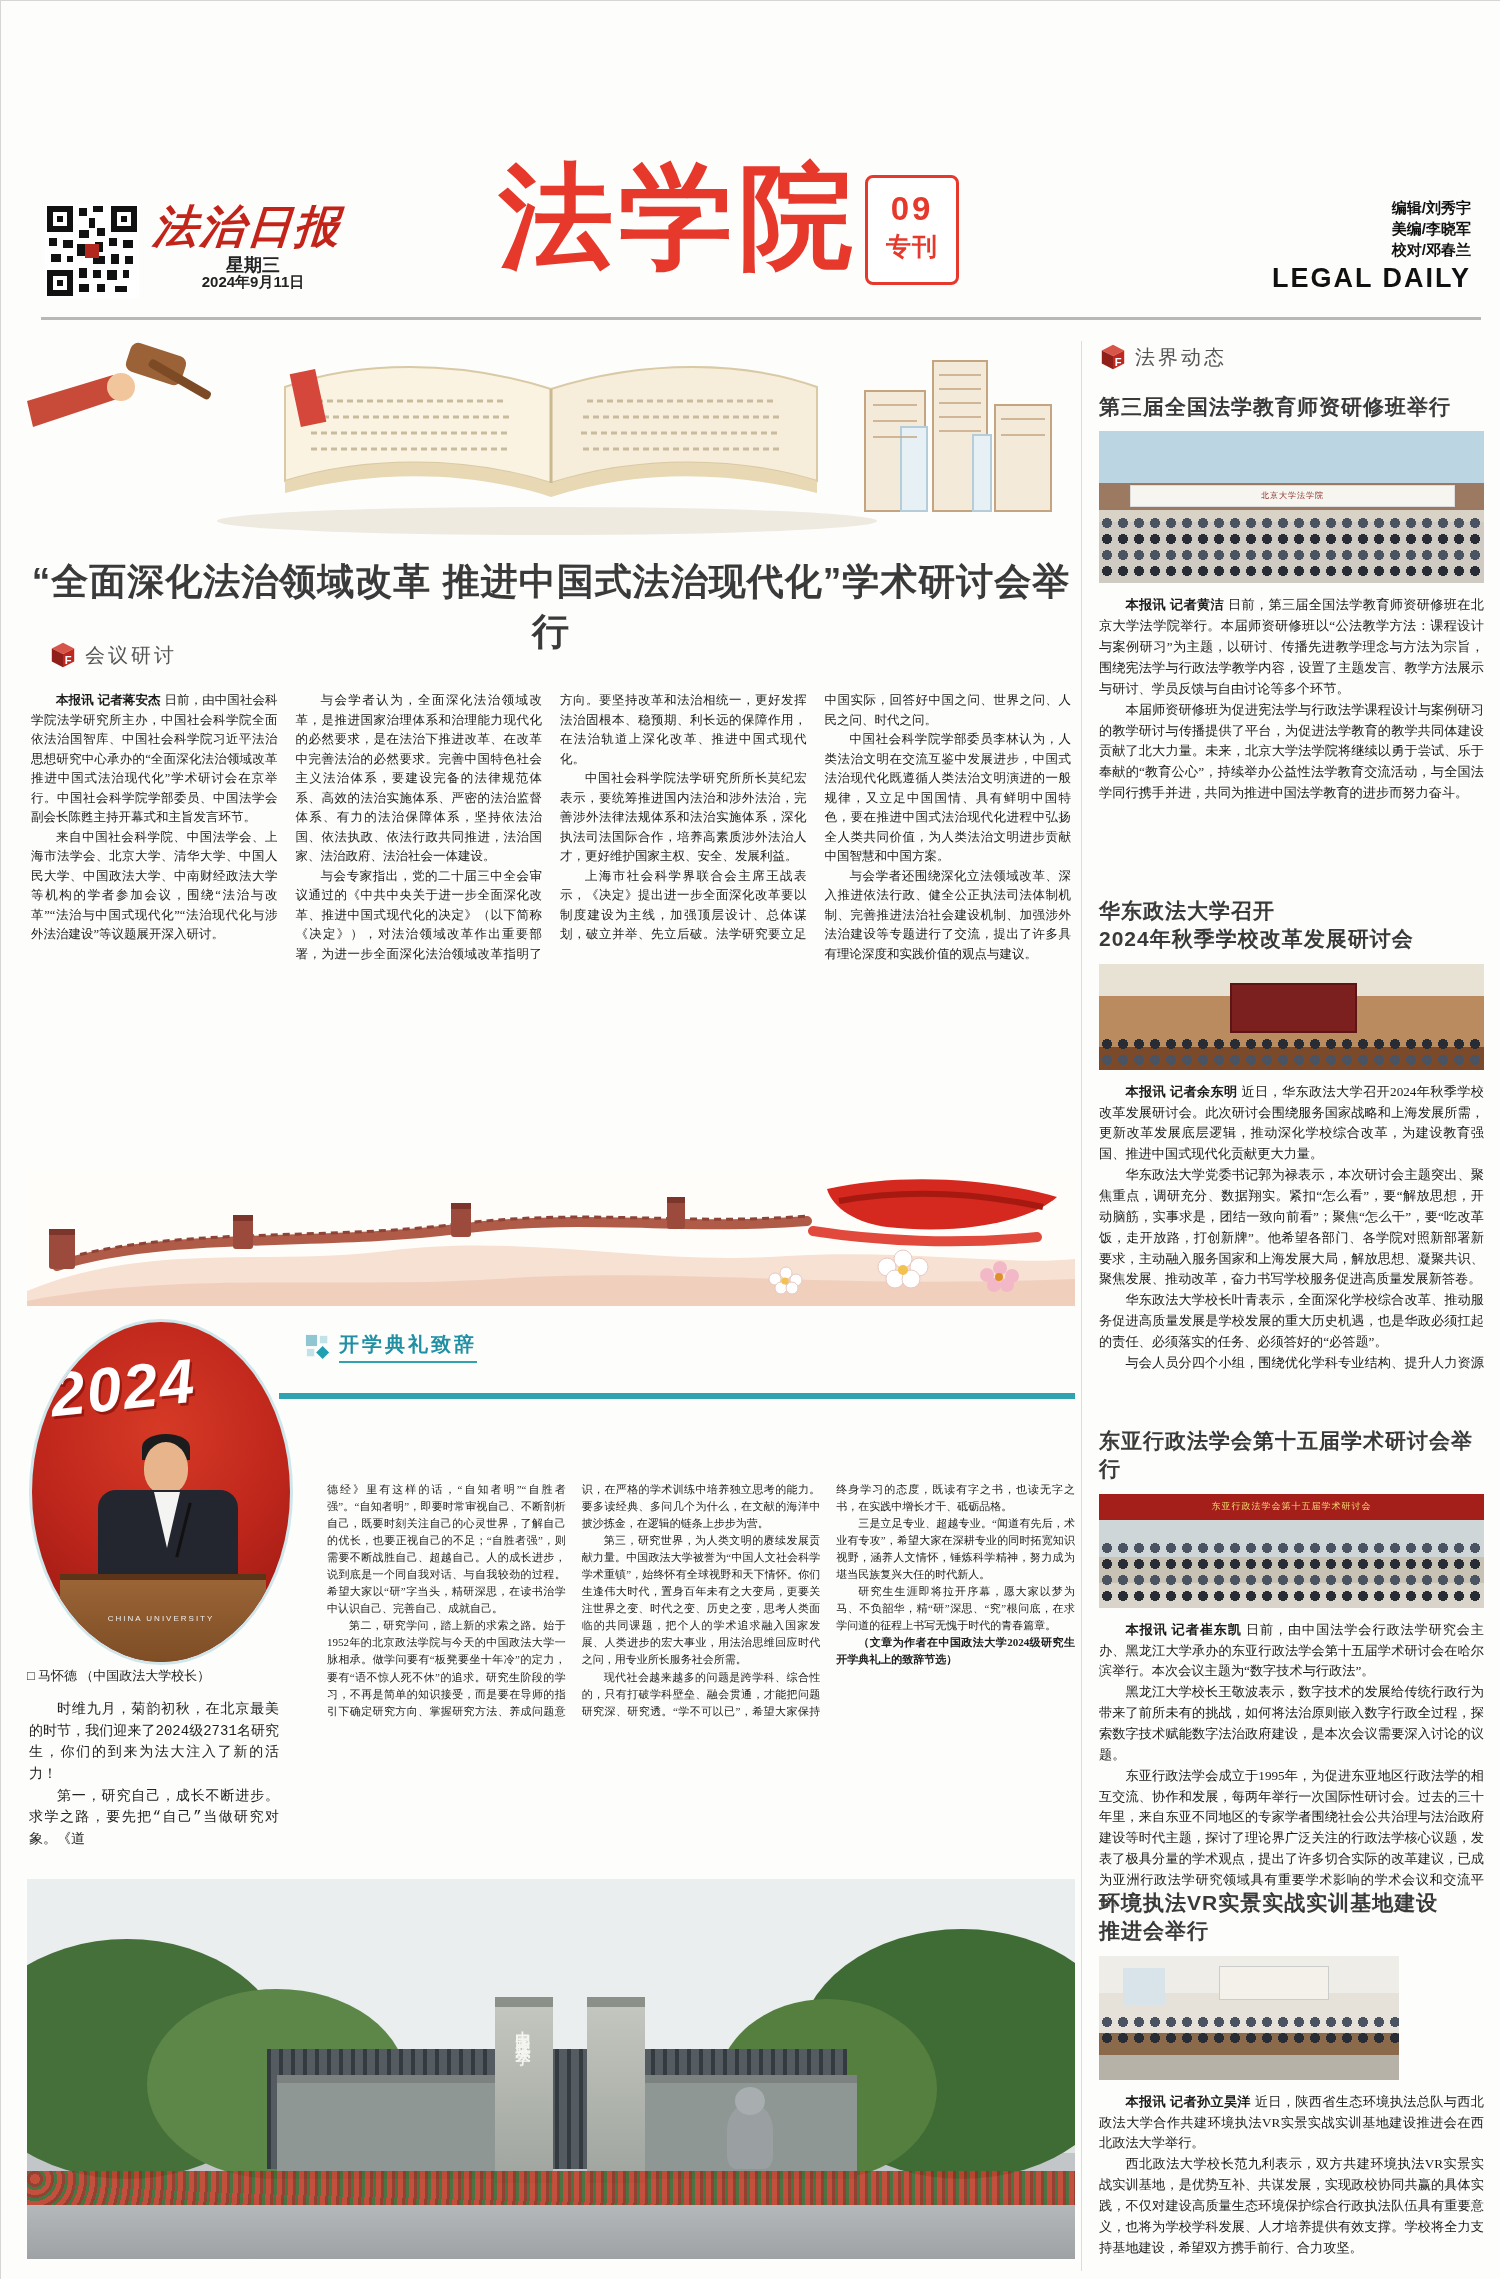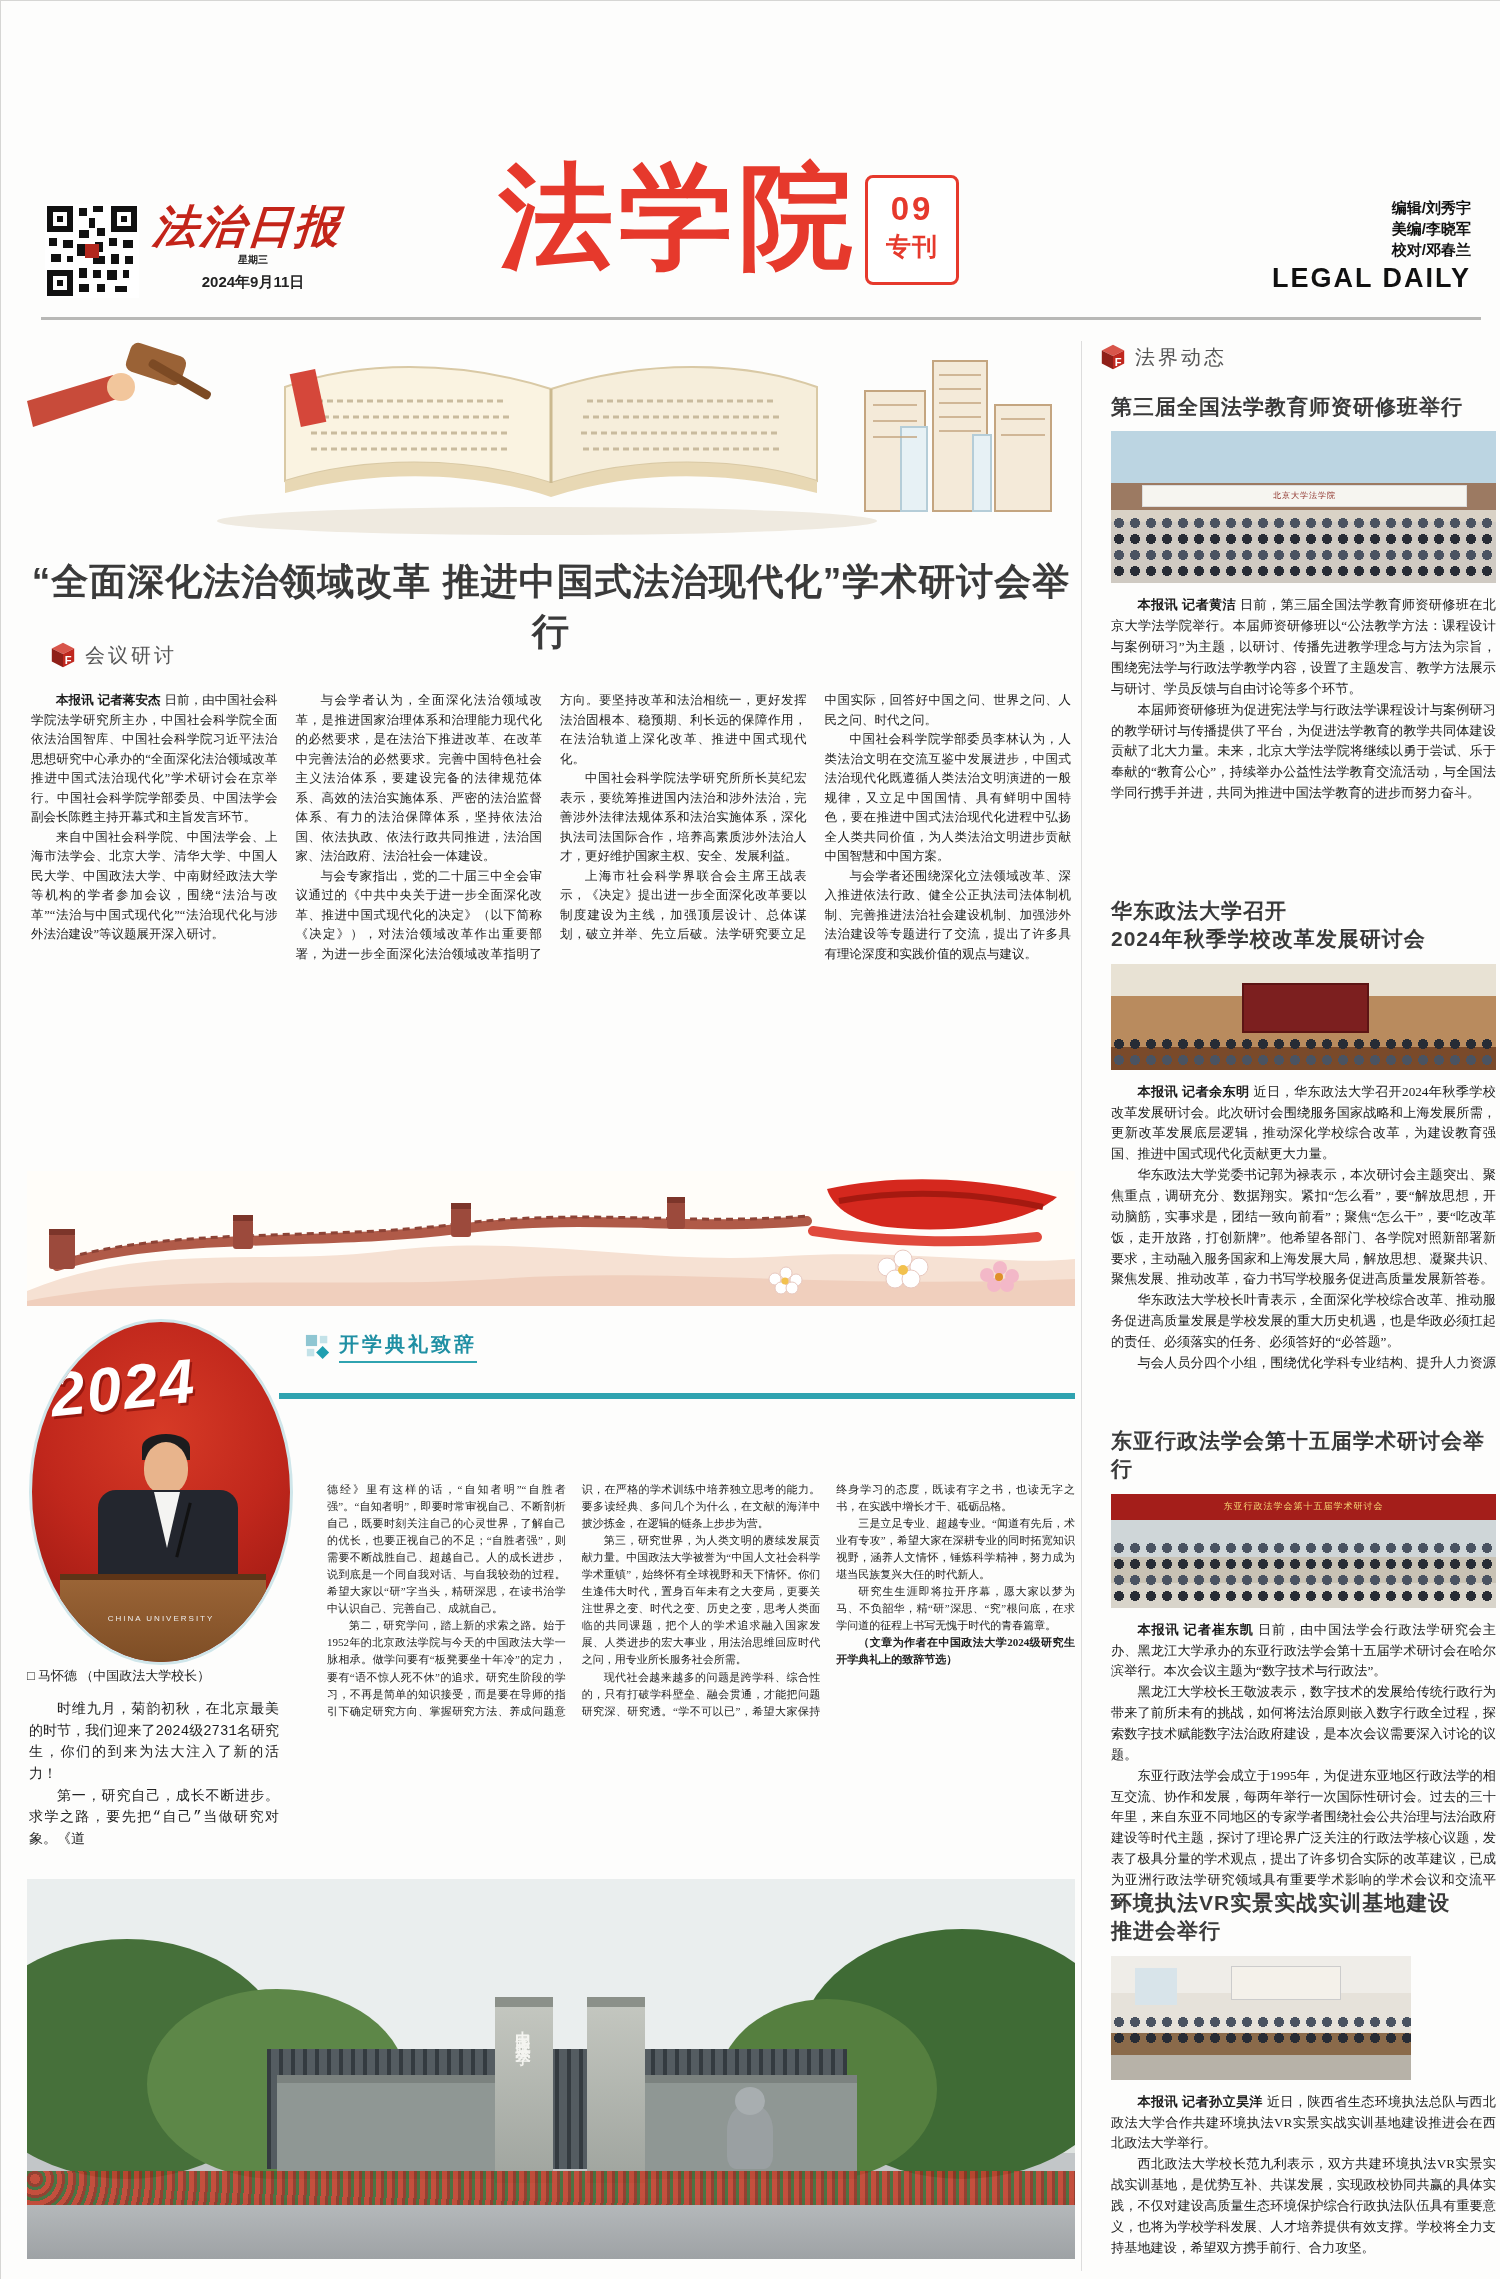--- a/index.html
+++ b/index.html
@@ -3,21 +3,21 @@
 <meta charset="utf-8">
 <style>
   html,body{margin:0;padding:0;background:#e7e7e5;}
   .page{position:relative;width:1500px;height:2279px;margin:0 auto;background:#fdfdfc;
         border:1px solid #d6d6d4;overflow:hidden;font-family:"Liberation Sans",sans-serif;color:#222;}
   .abs{position:absolute;}
   
   .qr{left:44px;top:203px;width:94px;height:94px;}
   .masthead-name{left:152px;top:196px;width:200px;font-family:"Liberation Serif",serif;
       font-style:italic;font-weight:bold;font-size:45px;color:#c32419;letter-spacing:2px;transform:skewX(-4deg);}
-  .masthead-weekday{left:152px;top:252px;width:200px;text-align:center;font-size:10px;font-weight:bold;color:#222;}
+  .masthead-weekday{left:152px;top:252px;width:200px;text-align:center;font-size:18px;font-weight:bold;color:#222;}
   .masthead-date{left:152px;top:272px;width:200px;text-align:center;font-size:15px;font-weight:bold;color:#222;}
   .page-title{left:498px;top:156px;font-size:114px;line-height:1.05;font-weight:900;color:#e6392c;letter-spacing:6px;}
   .badge{left:864px;top:174px;width:88px;height:104px;border:3px solid #e6392c;border-radius:8px;
          text-align:center;color:#e6392c;background:#fff;}
   .badge-num{font-size:33px;font-weight:800;letter-spacing:3px;margin-top:12px;}
   .badge-type{font-size:25px;font-weight:700;letter-spacing:1px;margin-top:2px;}
   .credits{right:30px;top:196px;text-align:right;font-size:15px;line-height:1.4;color:#111;font-weight:600;}
   .legal-daily{right:30px;top:262px;font-size:27px;font-weight:800;letter-spacing:2px;color:#111;}
   .header-rule{left:40px;top:316px;width:1440px;height:3px;background:#b8b8b6;}
   
@@ -68,21 +68,21 @@
   .c-wall{position:absolute;top:196px;height:96px;background:#8f9794;border-top:8px solid #7b827f;}
   .c-pillar{position:absolute;top:118px;width:58px;height:176px;background:linear-gradient(#c3c6bf,#9fa49e);border-top:10px solid #8b9089;}
   .gate-text{position:absolute;left:486px;top:140px;writing-mode:vertical-rl;color:#f4f4f0;font-size:15px;letter-spacing:4px;font-weight:700;}
   .lion{position:absolute;left:700px;top:226px;width:46px;height:64px;background:#9aa0a2;border-radius:40% 40% 20% 20%;}
   .lion:before{content:"";position:absolute;left:8px;top:-18px;width:30px;height:28px;border-radius:50%;background:#a8aeb0;}
   .flowerbed{position:absolute;left:0;top:292px;width:1048px;height:34px;background:
       repeating-radial-gradient(circle at 8px 8px,#c4422e 0 5px,#8d3322 5px 8px,#3f6b35 8px 11px);opacity:.9;}
   .road{position:absolute;left:0;top:326px;width:1048px;height:54px;background:linear-gradient(#b4b8ba,#9ea2a5);}
   
   .tag-fajie{left:0;top:12px;}
-  .sb-item{left:12px;width:385px;}
+  .sb-item{left:0;width:385px;}
   .sb-headline{font-size:21px;font-weight:800;color:#3a3a3a;letter-spacing:1px;line-height:1.35;}
   .sb-photo{width:385px;margin-top:10px;position:relative;overflow:hidden;}
   .sb-text{margin-top:12px;font-family:"Liberation Serif",serif;font-size:13.2px;line-height:1.58;text-align:justify;color:#1b1b1b;overflow:hidden;}
   .crowd{position:absolute;left:0;width:100%;height:16px;background:
       repeating-radial-gradient(circle at 8px 8px,#272c35 0 5px,rgba(0,0,0,0) 5px 16px);background-size:16px 16px;}
   .crowd.light{background:repeating-radial-gradient(circle at 8px 8px,#4a5361 0 5px,rgba(0,0,0,0) 5px 16px);background-size:16px 16px;}
   .banner-red{position:absolute;left:0;top:0;width:100%;height:26px;background:#a41e1a;}
   .banner-txt{position:absolute;left:0;top:6px;width:100%;text-align:center;color:#f7d774;font-size:9px;letter-spacing:1px;white-space:nowrap;overflow:hidden;}
   .white-banner{position:absolute;left:8%;width:84%;height:20px;background:#f6f5f0;border:1px solid #ddd;}
   .white-banner div{margin-top:4px;text-align:center;font-size:8px;color:#8a2a22;letter-spacing:1px;white-space:nowrap;overflow:hidden;}

